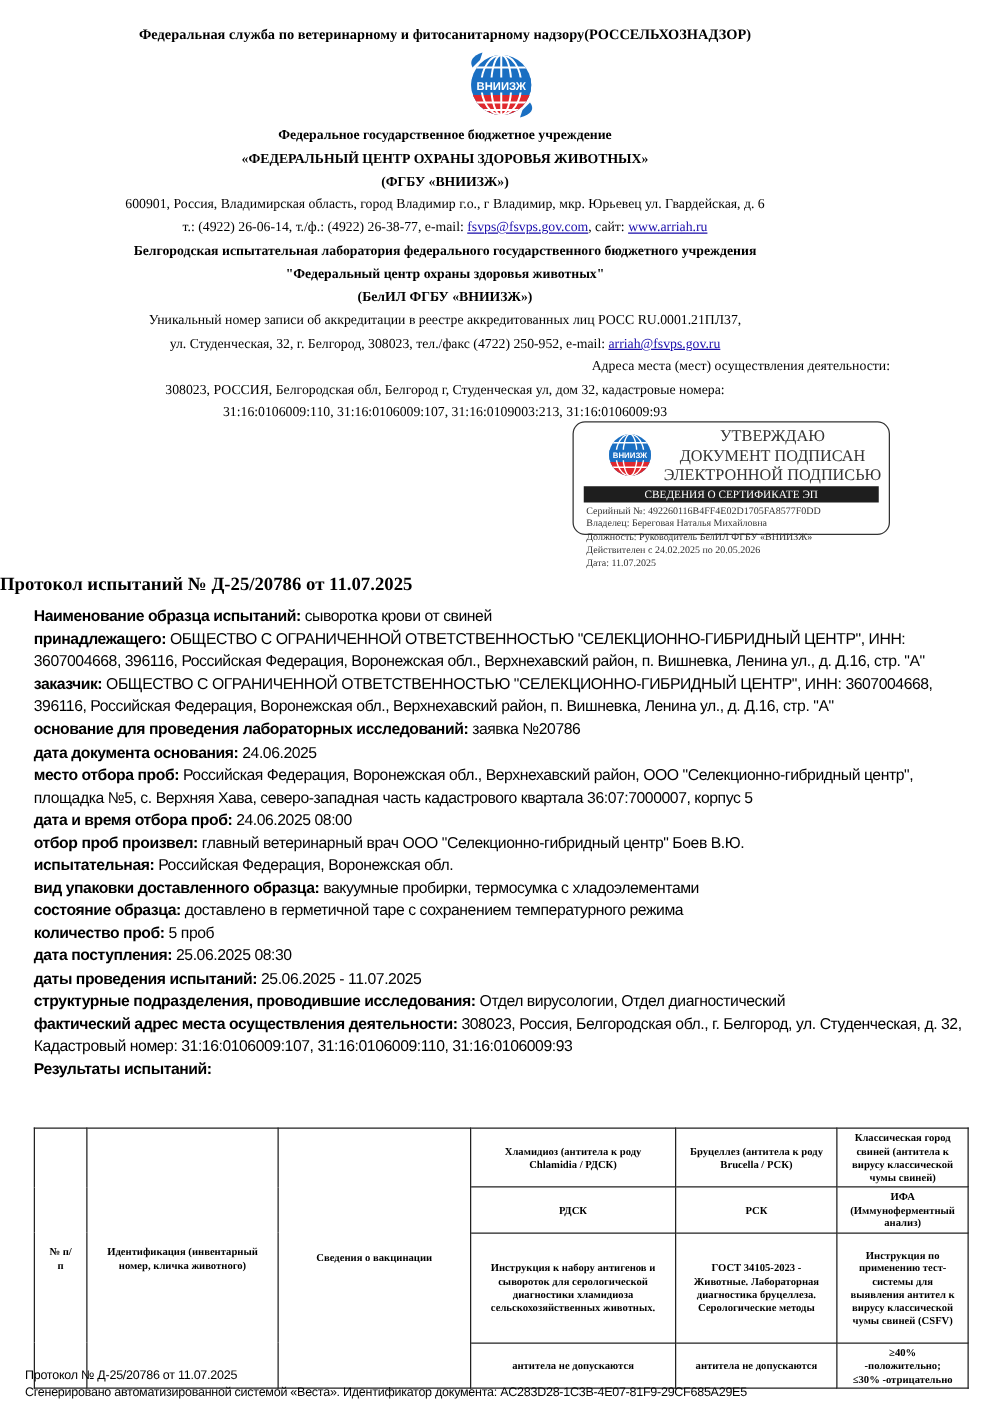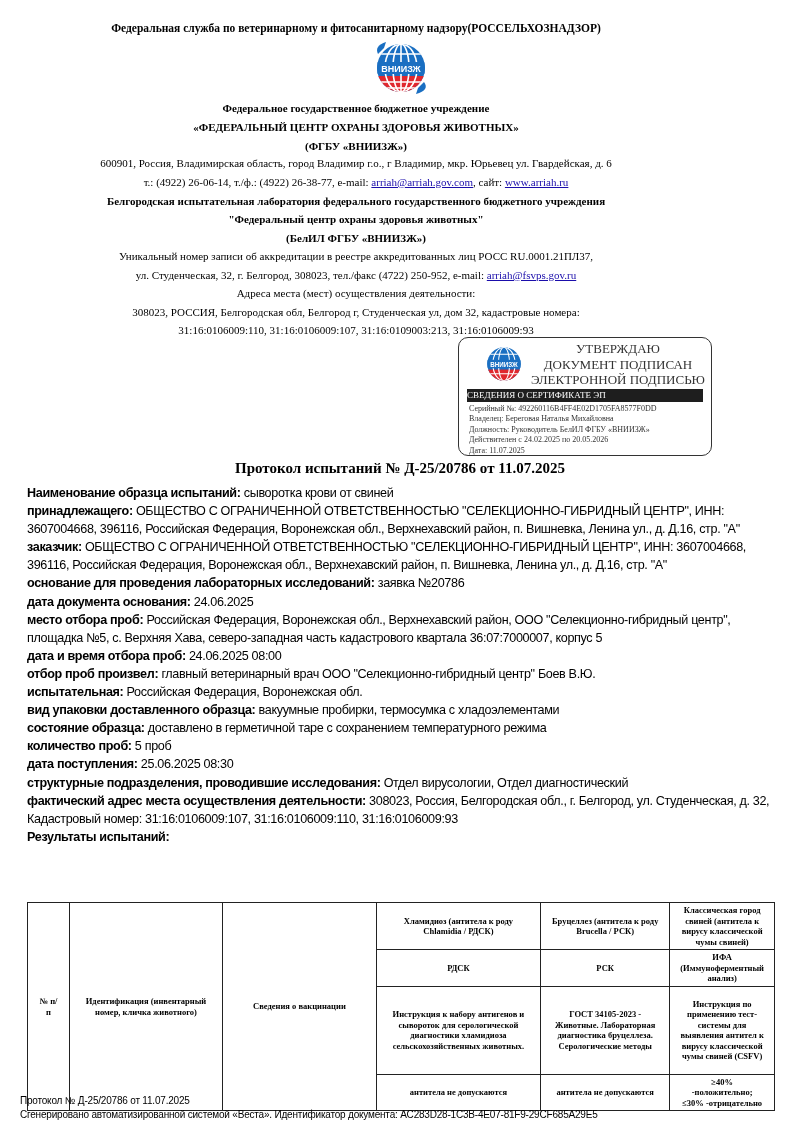--- a/index.html
+++ b/index.html
@@ -10,33 +10,33 @@
   .l1 { top: 102px; font-size: 11px; font-weight: bold; }
   .l2 { top: 121px; font-size: 11px; font-weight: bold; }
   .l3 { top: 140px; font-size: 11px; font-weight: bold; }
   .l4 { top: 157px; font-size: 11px; }
   .l5 { top: 176px; font-size: 11px; }
   .l6 { top: 195px; font-size: 11px; font-weight: bold; }
   .l7 { top: 213px; font-size: 11px; font-weight: bold; }
   .l8 { top: 232px; font-size: 11px; font-weight: bold; }
   .l9 { top: 250px; font-size: 11px; }
   .l10 { top: 269px; font-size: 11px; }
-  .l11 { top: 287px; font-size: 11px; }
+  .l11 { top: 287px; font-size: 11px; text-align: right; }
   .l12 { top: 306px; font-size: 11px; }
   .l13 { top: 324px; font-size: 11px; }
   a.lnk { color: #1a0dab; text-decoration: underline; }
 
-  .stamp { position: absolute; left: 458px; top: 337px; width: 254px; height: 119px; border: 1.5px solid #333; border-radius: 10px; box-sizing: border-box; background: #fff; }
+  .stamp { position: absolute; left: 458px; top: 337px; width: 254px; height: 91px; border: 1.5px solid #333; border-radius: 10px; box-sizing: border-box; background: #fff; }
   .stamp-logo { position: absolute; left: 22px; top: 5px; width: 46px; height: 42px; }
   .stamp-t1 { position: absolute; left: 70px; right: 4px; top: 3px; text-align: center; font-size: 13px; color: #333; }
   .stamp-t2 { position: absolute; left: 70px; right: 4px; top: 19px; text-align: center; font-size: 13px; color: #333; line-height: 15px; }
-  .stamp-bar { position: absolute; left: 8px; right: 8px; top: 51px; height: 13px; background: #1e1e1e; color: #fff; font-size: 9px; text-align: left; line-height: 13px; }
+  .stamp-bar { position: absolute; left: 8px; right: 8px; top: 51px; height: 13px; background: #1e1e1e; color: #fff; font-size: 9px; text-align: center; line-height: 13px; }
   .stamp-lines { position: absolute; left: 10px; top: 66px; font-size: 8px; color: #333; line-height: 10.4px; white-space: nowrap; }
 
-  .title { position: absolute; left: 0; width: 800px; top: 460px; text-align: center; font-size: 15px; font-weight: bold; font-family: "Liberation Serif", serif; }
+  .title { position: absolute; left: 0; width: 800px; top: 460px; text-align: left; font-size: 15px; font-weight: bold; font-family: "Liberation Serif", serif; }
   .body { position: absolute; left: 27px; top: 484px; width: 760px; font-family: "Liberation Sans Narrow", "Liberation Sans", sans-serif; font-size: 12.6px; line-height: 18.1px; letter-spacing: -0.35px; }
   .body p { margin: 0; }
   .body b { font-weight: bold; }
 
   table.res { position: absolute; left: 27px; top: 902px; width: 748px; border-collapse: collapse; font-size: 8.5px; font-weight: bold; font-family: "Liberation Serif", serif; }
   table.res td { border: 1px solid #222; text-align: center; vertical-align: middle; padding: 2px 10px; line-height: 10.5px; }
   .footer { position: absolute; left: 20px; top: 1094px; font-size: 10px; line-height: 14px; font-family: "Liberation Sans Narrow", "Liberation Sans", sans-serif; letter-spacing: -0.2px; }
 </style>
 </head>
 <body>
@@ -64,21 +64,21 @@
   </g>
   <path d="M10 16 Q6 8 18 4 L16 10 Z" fill="#1a6fc2"></path>
   <path d="M56 44 Q62 52 48 56 L50 50 Z" fill="#1a6fc2"></path>
   <text x="33" y="34" text-anchor="middle" font-size="9" font-weight="bold" fill="#fff" font-family="Liberation Sans, sans-serif">ВНИИЗЖ</text>
 </svg>
 
 <div class="center l1">Федеральное государственное бюджетное учреждение</div>
 <div class="center l2">«ФЕДЕРАЛЬНЫЙ ЦЕНТР ОХРАНЫ ЗДОРОВЬЯ ЖИВОТНЫХ»</div>
 <div class="center l3">(ФГБУ «ВНИИЗЖ»)</div>
 <div class="center l4">600901, Россия, Владимирская область, город Владимир г.о., г Владимир, мкр. Юрьевец ул. Гвардейская, д. 6</div>
-<div class="center l5"><span>т.: (4922) 26-06-14, т./ф.: (4922) 26-38-77, e-mail: </span><a class="lnk">arriah@arriah.gov.com</a><span>, сайт: </span><a class="lnk">www.arriah.ru</a></div>
+<div class="center l5"><span>т.: (4922) 26-06-14, т./ф.: (4922) 26-38-77, e-mail: </span><a class="lnk">fsvps@fsvps.gov.com</a><span>, сайт: </span><a class="lnk">www.arriah.ru</a></div>
 <div class="center l6">Белгородская испытательная лаборатория федерального государственного бюджетного учреждения</div>
 <div class="center l7">"Федеральный центр охраны здоровья животных"</div>
 <div class="center l8">(БелИЛ ФГБУ «ВНИИЗЖ»)</div>
 <div class="center l9">Уникальный номер записи об аккредитации в реестре аккредитованных лиц РОСС RU.0001.21ПЛ37,</div>
 <div class="center l10"><span>ул. Студенческая, 32, г. Белгород, 308023, тел./факс (4722) 250-952, e-mail: </span><a class="lnk">arriah@fsvps.gov.ru</a></div>
 <div class="center l11">Адреса места (мест) осуществления деятельности:</div>
 <div class="center l12">308023, РОССИЯ, Белгородская обл, Белгород г, Студенческая ул, дом 32, кадастровые номера:</div>
 <div class="center l13">31:16:0106009:110, 31:16:0106009:107, 31:16:0109003:213, 31:16:0106009:93</div>
 
 <div class="stamp">
@@ -125,20 +125,21 @@
   <p><b>основание для проведения лабораторных исследований:</b><span> заявка №20786</span></p>
   <p><b>дата документа основания:</b><span> 24.06.2025</span></p>
   <p><b>место отбора проб:</b><span> Российская Федерация, Воронежская обл., Верхнехавский район, ООО "Селекционно-гибридный центр", площадка №5, с. Верхняя Хава, северо-западная часть кадастрового квартала 36:07:7000007, корпус 5</span></p>
   <p><b>дата и время отбора проб:</b><span> 24.06.2025 08:00</span></p>
   <p><b>отбор проб произвел:</b><span> главный ветеринарный врач ООО "Селекционно-гибридный центр" Боев В.Ю.</span></p>
   <p><b>испытательная:</b><span> Российская Федерация, Воронежская обл.</span></p>
   <p><b>вид упаковки доставленного образца:</b><span> вакуумные пробирки, термосумка с хладоэлементами</span></p>
   <p><b>состояние образца:</b><span> доставлено в герметичной таре с сохранением температурного режима</span></p>
   <p><b>количество проб:</b><span> 5 проб</span></p>
   <p><b>дата поступления:</b><span> 25.06.2025 08:30</span></p>
+  <p><b>даты проведения испытаний:</b><span> 25.06.2025 - 11.07.2025</span></p>
   <p><b>структурные подразделения, проводившие исследования:</b><span> Отдел вирусологии, Отдел диагностический</span></p>
   <p><b>фактический адрес места осуществления деятельности:</b><span> 308023, Россия, Белгородская обл., г. Белгород, ул. Студенческая, д. 32, Кадастровый номер: 31:16:0106009:107, 31:16:0106009:110, 31:16:0106009:93</span></p>
   <p><b>Результаты испытаний:</b></p>
 </div>
 
 <table class="res">
   <tbody>
       <tr style="height:42px">
     <td rowspan="4" style="width:22px">№ п/п</td>
     <td rowspan="4" style="width:138px">Идентификация (инвентарный номер, кличка животного)</td>

